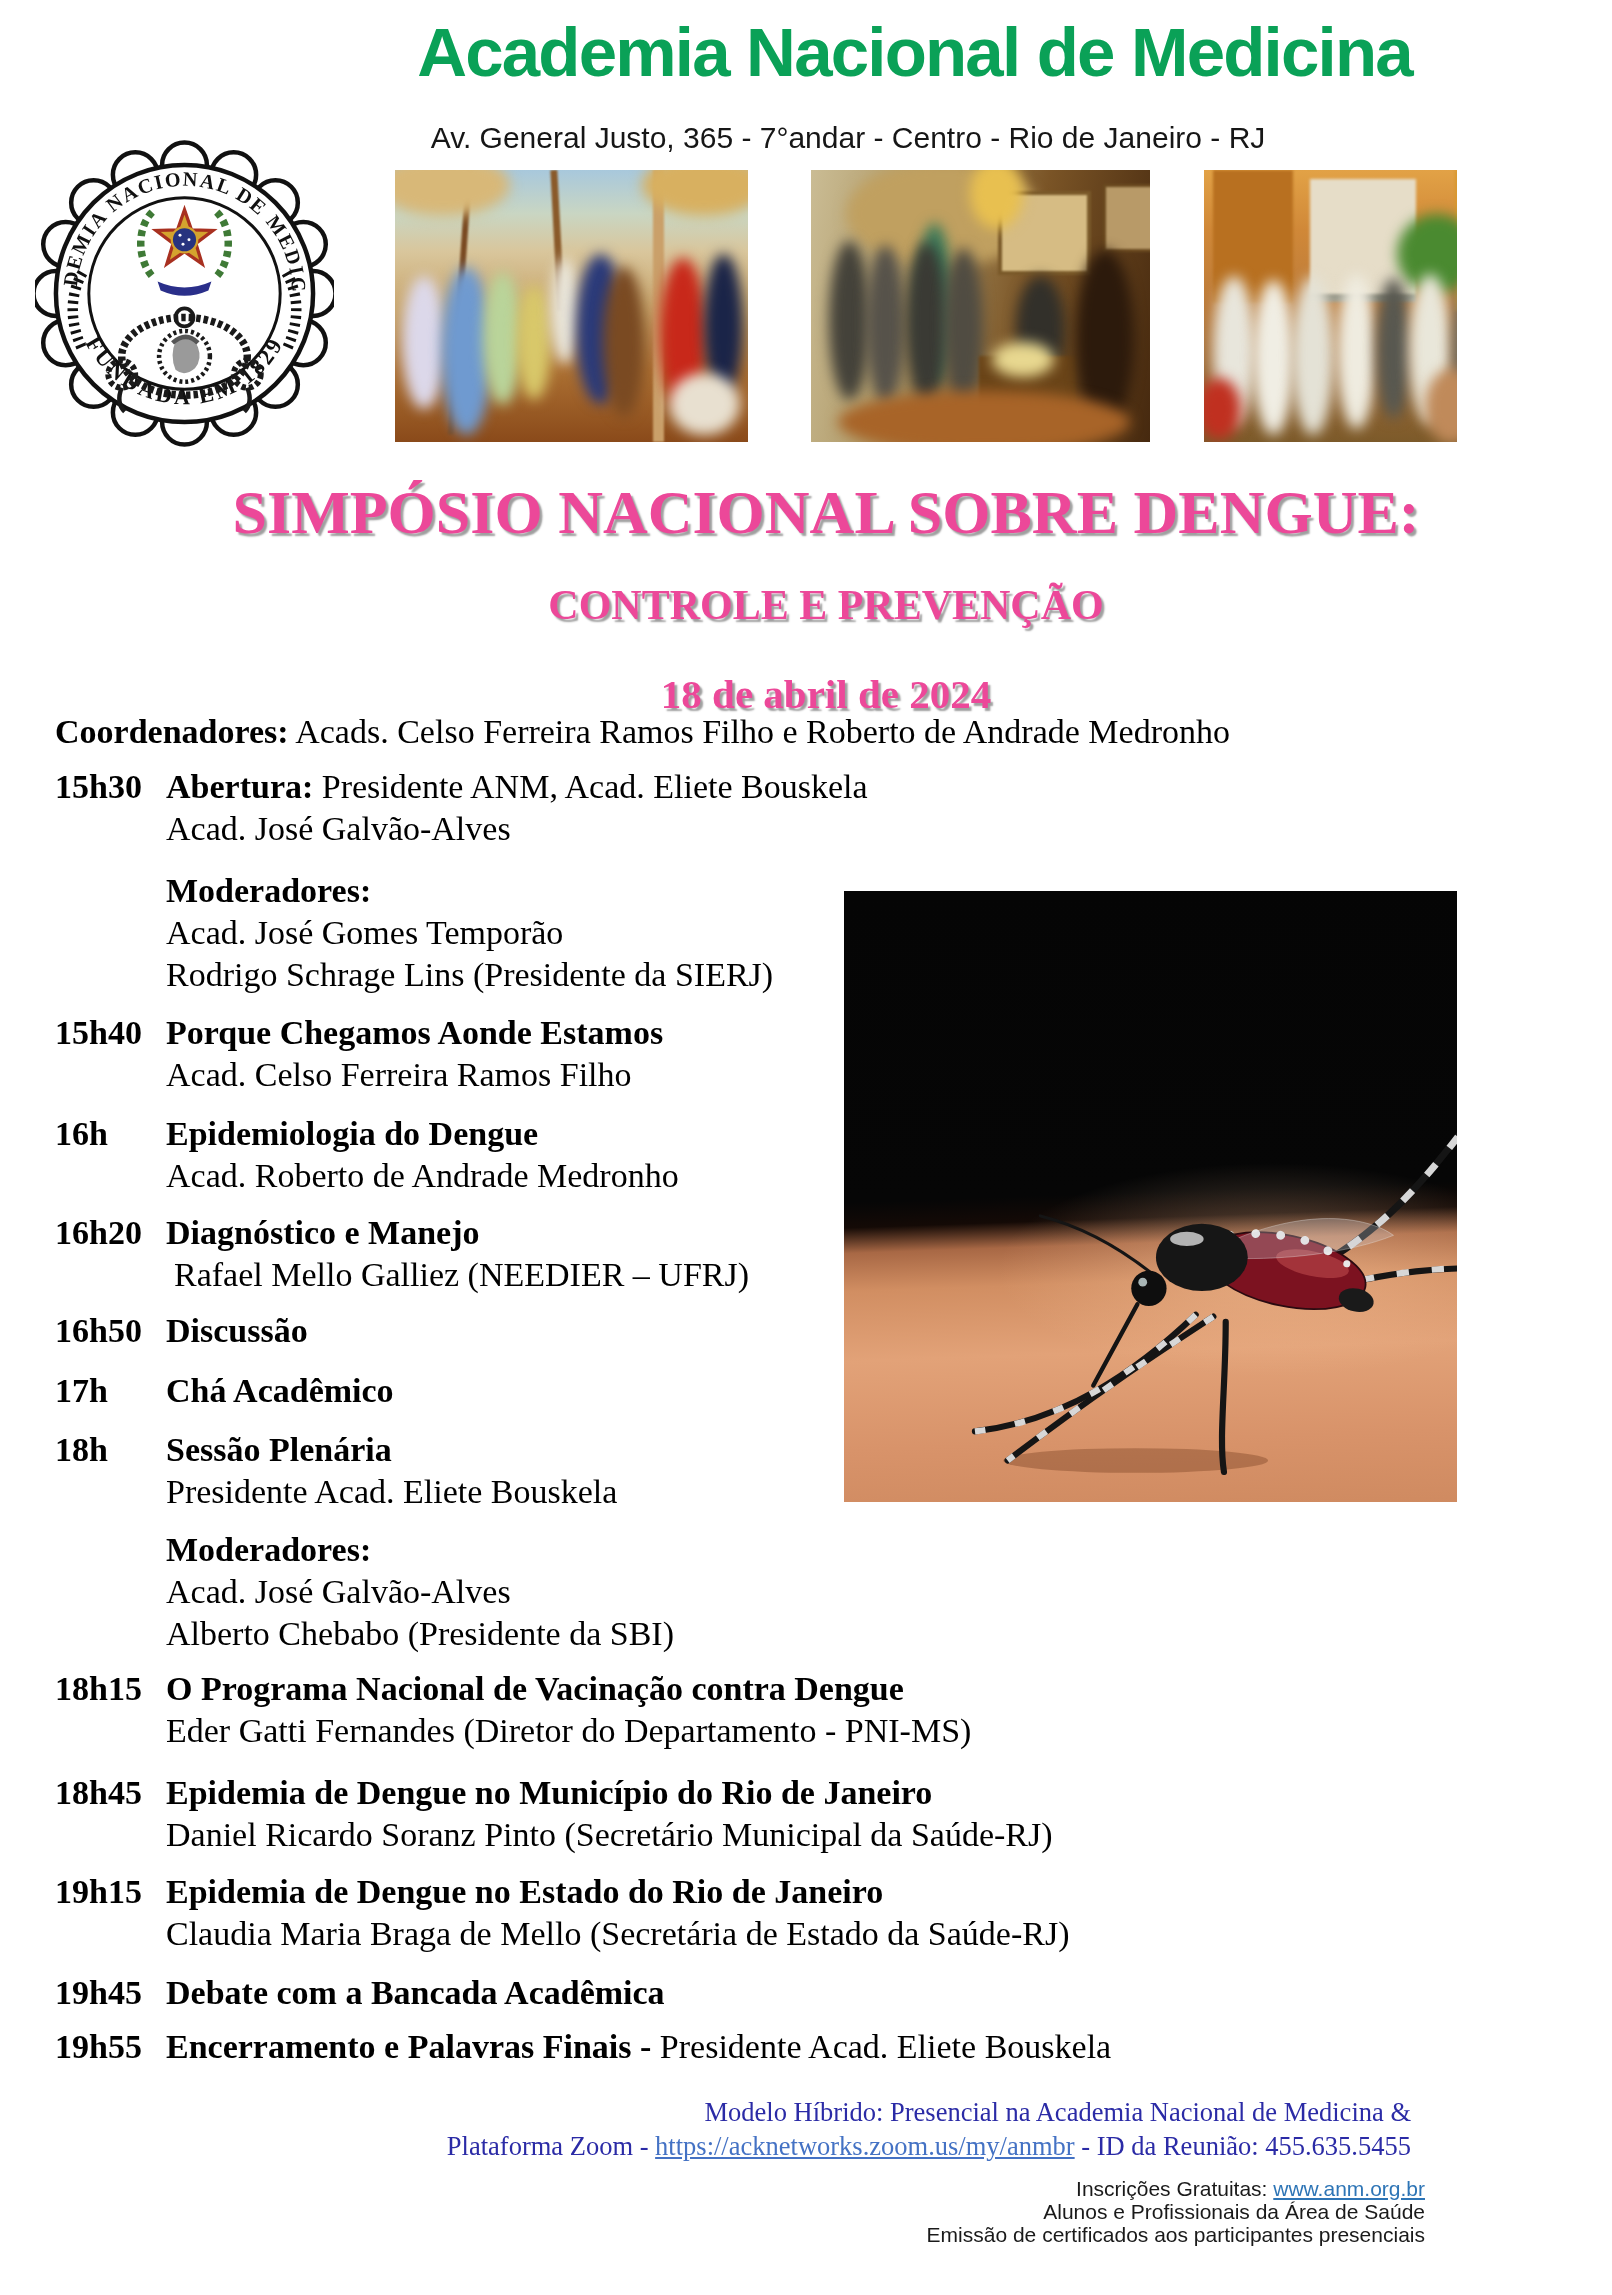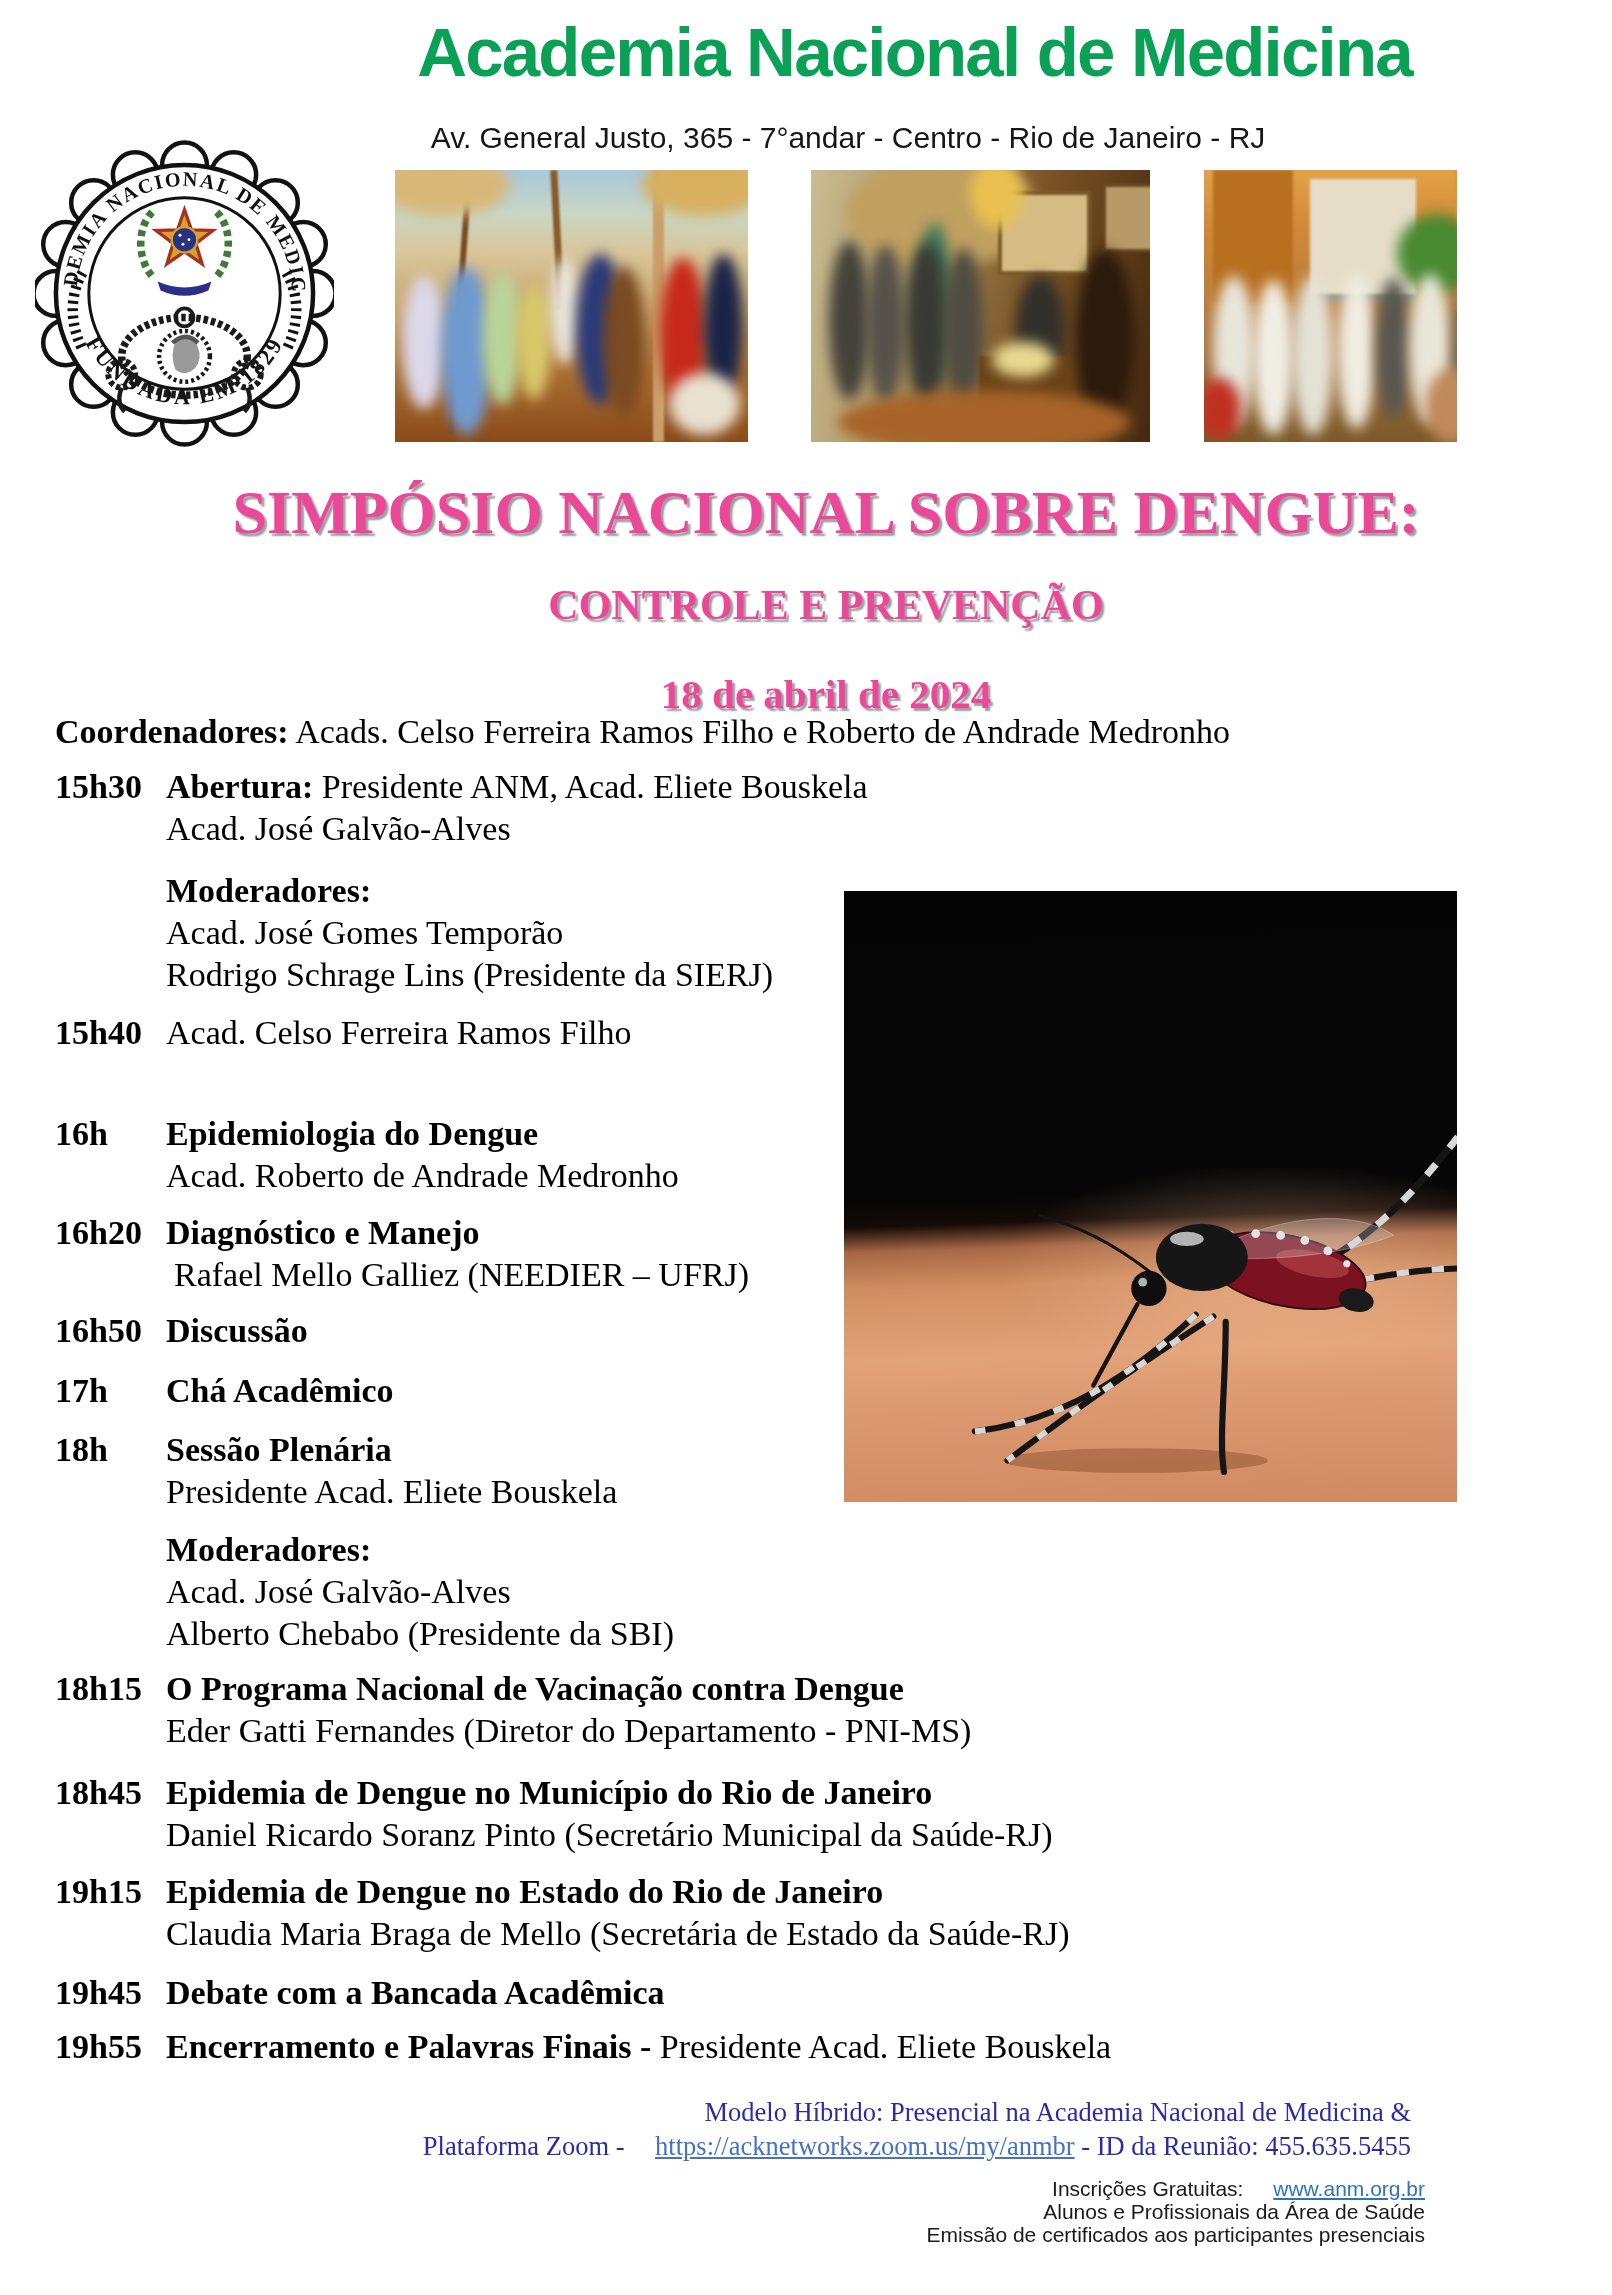--- a/index.html
+++ b/index.html
@@ -50,21 +50,21 @@
 
   
   .f-blue{position:absolute;right:46px;text-align:right;font-size:26.5px;line-height:34px;
     color:#2b2ba6;white-space:pre-wrap;}
   .f-blue a{color:#4472c4;text-decoration:underline;}
   .fb1{top:2095px;} .fb2{top:2129px;}
   .f-sans{position:absolute;right:32px;text-align:right;font-family:"Liberation Sans",sans-serif;
     font-size:21px;line-height:26.5px;color:#1a1a1a;white-space:pre-wrap;}
   .fs1{top:2176px;} .fs2{top:2199px;} .fs3{top:2222px;text-align:right;}
   .f-sans a{color:#2e75b6;text-decoration:underline;}
-  a{cursor:pointer;margin-left:24px;}
+  a{cursor:pointer;}
 </style>
 </head>
 <body>
 
 <div class="page">
 
   <div class="org-title">Academia Nacional de Medicina</div>
   <div class="address">Av. General Justo, 365 - 7°andar - Centro - Rio de Janeiro - RJ</div>
 
   <div class="seal">
@@ -190,20 +190,21 @@
     <span class="sch-time"></span>
     <div class="sch-body">
         <div class="sch-line1"><span class="t">Moderadores:</span></div>
       <div class="sub">Acad. José Gomes Temporão</div>
       <div class="sub">Rodrigo Schrage Lins (Presidente da SIERJ)</div>
       </div>
   </div>
   <div class="sch-row" style="top:1012px">
     <span class="sch-time">15h40</span>
     <div class="sch-body">
+        <div class="sch-line1"><span class="t">Porque Chegamos Aonde Estamos</span></div>
       <div class="sub">Acad. Celso Ferreira Ramos Filho</div>
       </div>
   </div>
   <div class="sch-row" style="top:1113px">
     <span class="sch-time">16h</span>
     <div class="sch-body">
         <div class="sch-line1"><span class="t">Epidemiologia do Dengue</span></div>
       <div class="sub">Acad. Roberto de Andrade Medronho</div>
       </div>
   </div>

